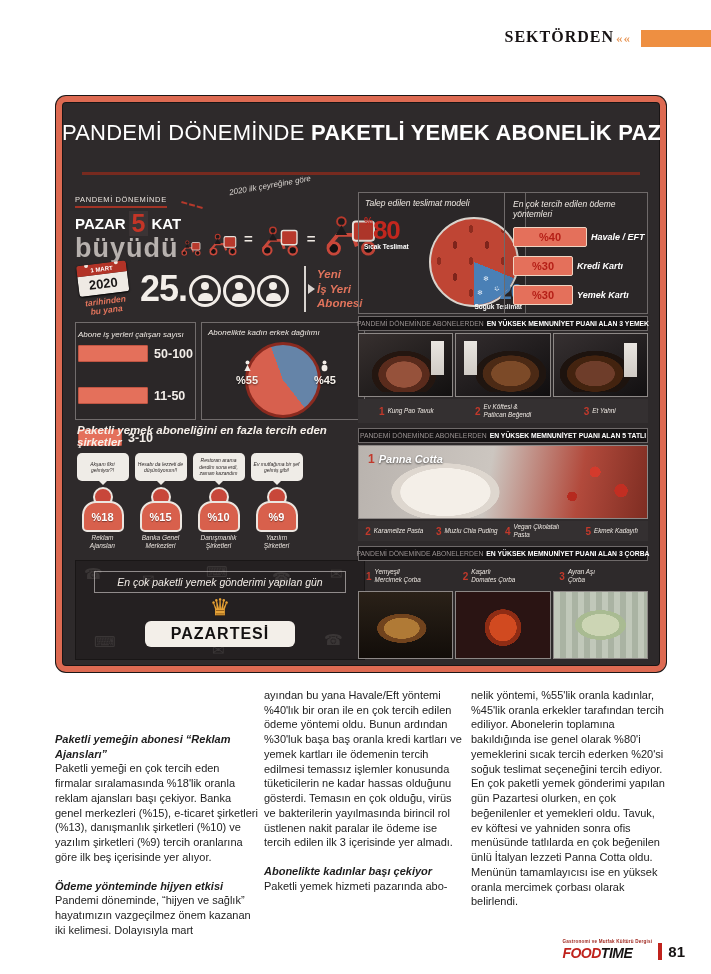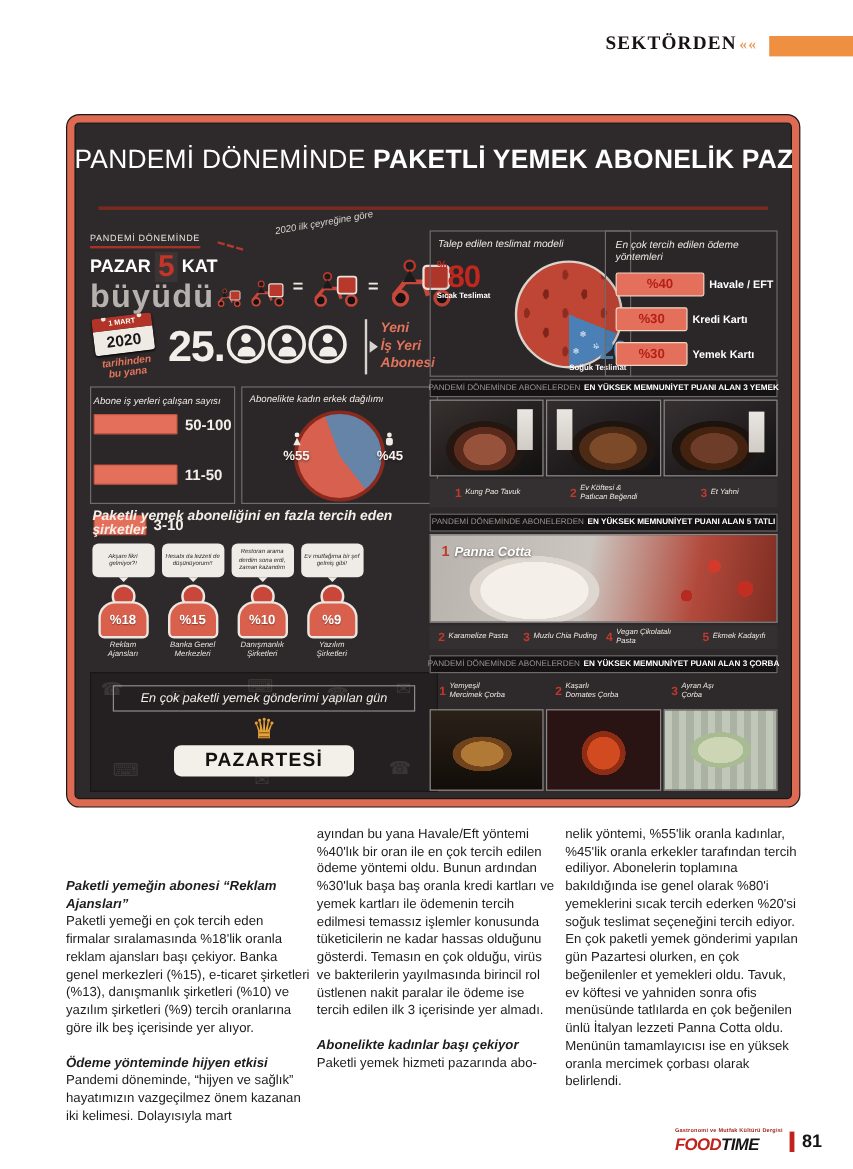--- a/index.html
+++ b/index.html
@@ -46,21 +46,21 @@
   .calendar{width:50px;margin:0 auto;border-radius:3px;overflow:hidden;
             box-shadow:0 1px 2px #000;}
   .cal-top{background:#b23327;color:#fff;font-size:6px;font-weight:700;padding:3px 0 2px;
            position:relative;}
   .cal-top::before,.cal-top::after{content:"";position:absolute;top:-1px;width:4px;height:4px;
            border-radius:50%;background:#efe9e3;}
   .cal-top::before{left:8px;} .cal-top::after{right:8px;}
   .cal-body{background:#efeae4;color:#1a1717;font-weight:800;font-size:13px;padding:2px 0 3px;}
   .cal-cap{font-style:italic;font-weight:700;font-size:8.5px;color:#e2745c;white-space:pre-line;
            line-height:1.1;margin-top:3px;}
-  .count{display:flex;align-items:flex-start;gap:2px;}
+  .count{display:flex;align-items:flex-end;gap:2px;}
   .count-num{font-size:36px;font-weight:900;color:#f3eee9;letter-spacing:-1px;line-height:1;}
   .pcirc{position:relative;width:26px;height:26px;border:3px solid #f2ede8;border-radius:50%;
          flex:none;}
   .pcirc::before{content:"";position:absolute;left:50%;top:4px;width:8px;height:8px;margin-left:-4px;
          border-radius:50%;background:#f2ede8;}
   .pcirc::after{content:"";position:absolute;left:50%;bottom:3px;width:15px;height:8px;margin-left:-7.5px;
          border-radius:8px 8px 2px 2px;background:#f2ede8;}
   .subs-div{width:2px;height:46px;background:#d8d3cf;margin:0 4px 0 8px;position:relative;flex:none;}
   .subs-div::after{content:"";position:absolute;right:-9px;top:18px;border-left:7px solid #d8d3cf;
          border-top:5px solid transparent;border-bottom:5px solid transparent;}
@@ -139,21 +139,21 @@
   .cold-label .pct-num{color:#4a80b6;font-size:22px;}
   .pct-cap{display:block;font-size:6.5px;font-weight:700;color:#fff;margin-top:1px;}
 
   .payment{left:442px;top:90px;width:144px;height:122px;padding:6px 8px;}
   .payment .io-title{padding:0;margin-bottom:8px;}
   .pay-row{display:flex;align-items:center;gap:4px;margin-bottom:9px;}
   .pay-bar{height:18px;background:#e4705b;border:1px solid #efd4c2;border-radius:2px;
       display:flex;align-items:center;justify-content:center;color:#b51f17;font-weight:800;
       font-size:11px;flex:none;}
   .pb1{width:72px;} .pb2{width:58px;} .pb3{width:58px;}
-  .pay-lab{font-size:9px;font-weight:800;color:#fff;white-space:nowrap;}
+  .pay-lab{font-size:9px;font-weight:800;color:#fff;white-space:nowrap;font-style:italic;}
 
   
   .strip-head{position:absolute;left:296px;width:290px;height:15px;background:#151213;
       border:1px solid #6f6a6a;box-sizing:border-box;display:flex;align-items:center;
       justify-content:center;gap:3px;white-space:nowrap;font-size:6.8px;}
   .sh-gray{color:#9b9493;} .sh-bold{color:#ffffff;font-weight:800;}
   .photos{position:absolute;left:296px;width:290px;display:flex;gap:2px;}
   .photo{flex:1;border:1px solid #8d8886;box-sizing:border-box;background-repeat:no-repeat;}
   .lab-row{position:absolute;left:296px;width:290px;background:#343031;display:flex;}
   .lab-cell{flex:1;display:flex;align-items:center;justify-content:center;gap:3px;padding:3px 2px;}

